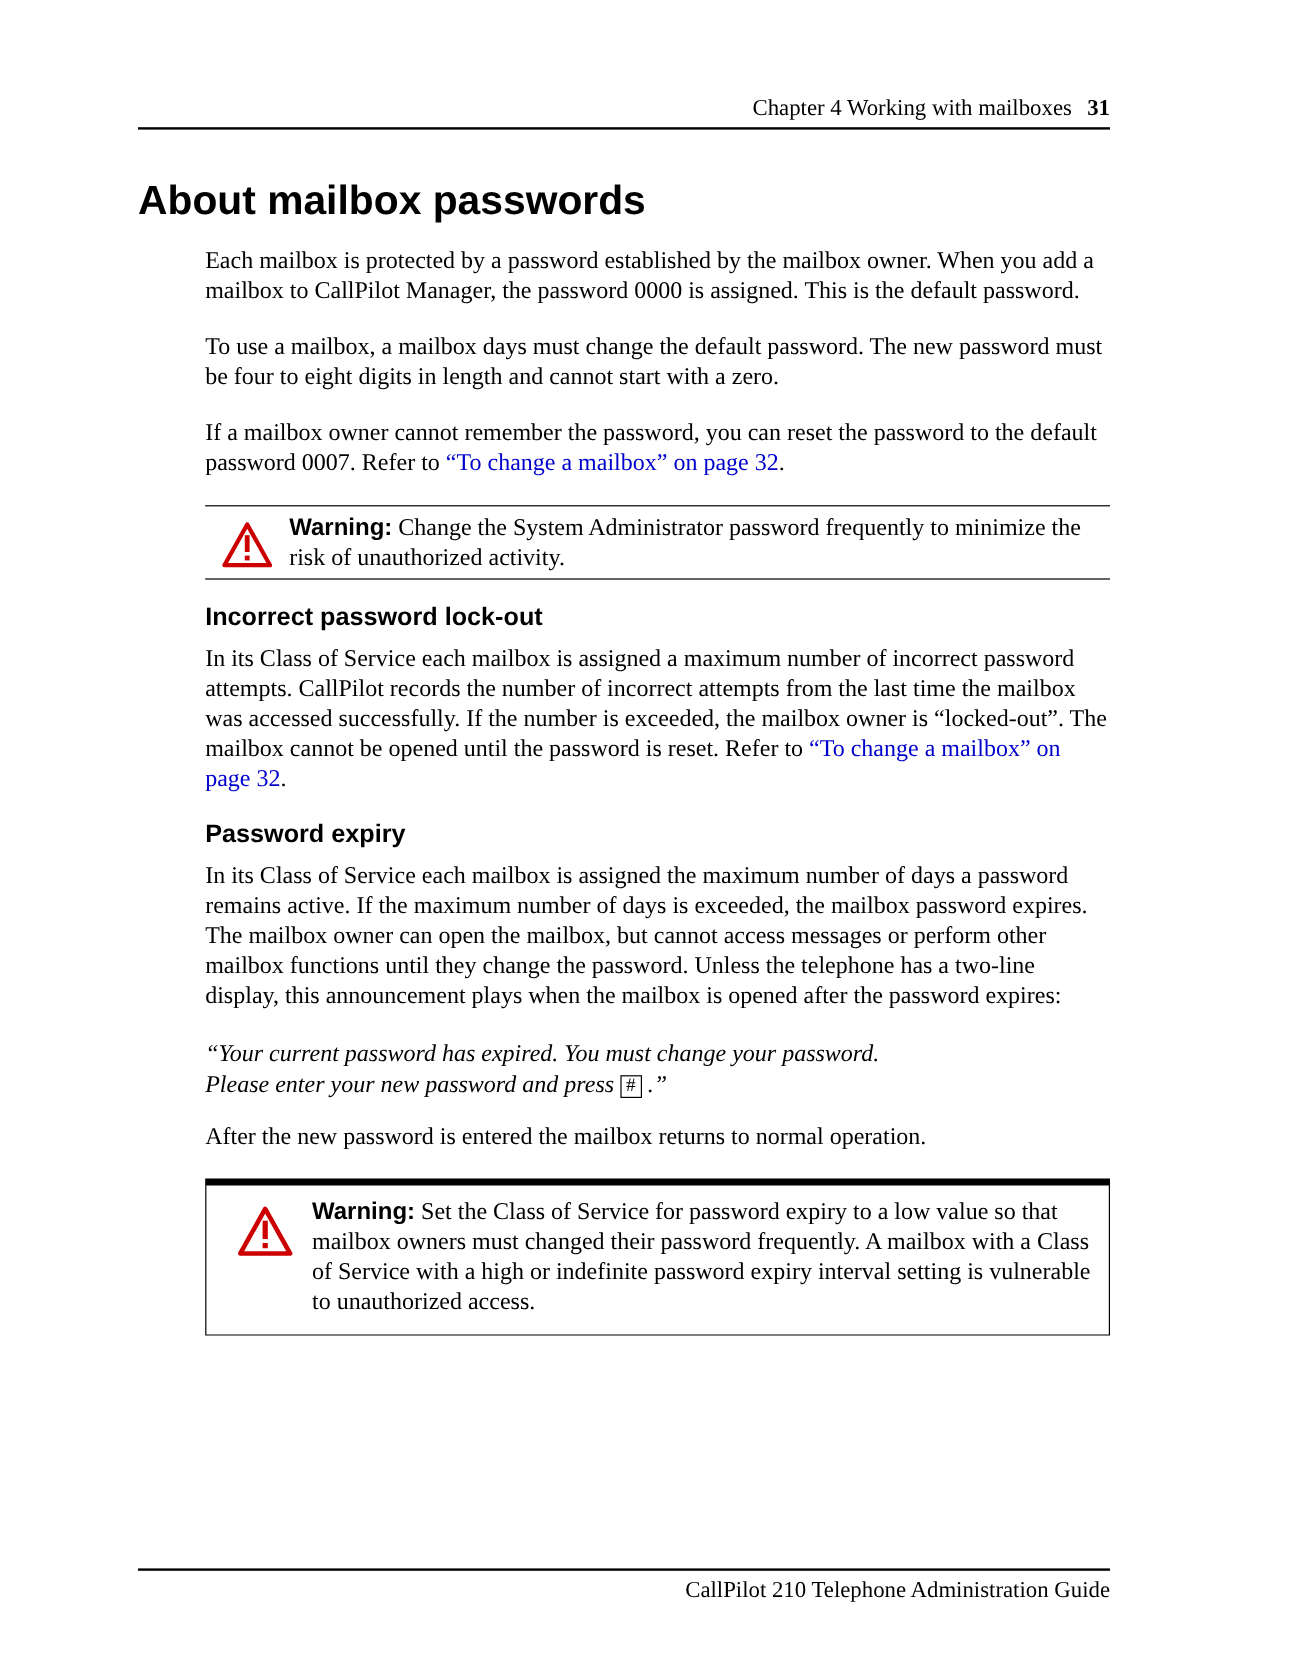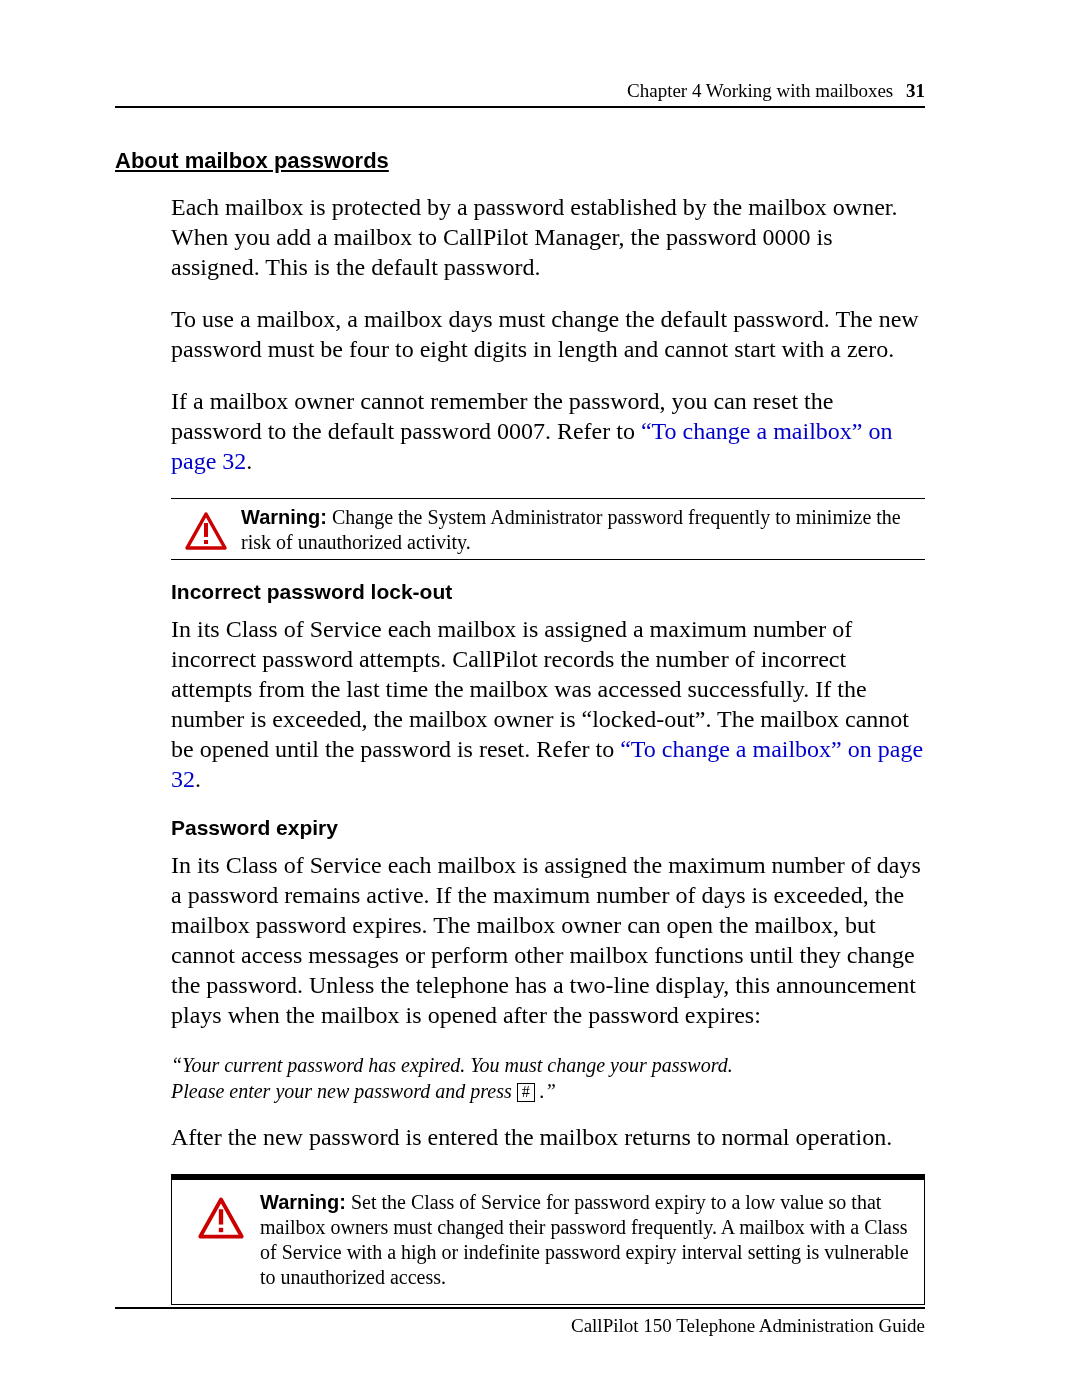--- a/index.html
+++ b/index.html
@@ -23,29 +23,28 @@
     font-size: 19px;
     margin-bottom: 40px;
   }
   .header-line .pageno {
     font-weight: bold;
     margin-left: 8px;
   }
   h1.title {
     font-family: Arial, Helvetica, sans-serif;
     font-weight: bold;
-    font-size: 22px;
+    font-size: 34px;
     margin: 0 0 18px 0;
-    text-decoration: underline;
   }
   .body-indent {
     margin-left: 56px;
   }
   p.body {
-    font-size: 24px;
+    font-size: 20px;
     line-height: 1.25;
     margin: 0 0 22px 0;
   }
   a.xref {
     color: #0000cc;
     text-decoration: none;
   }
   .warning-rule {
     border: none;
     border-top: 1px solid #000;
@@ -177,16 +176,16 @@
         </svg>
       </div>
       <div class="warning-text">
         <span class="warning-label">Warning:</span><span> Set the Class of Service for password expiry to a low value so that mailbox owners must changed their password frequently. A mailbox with a Class of Service with a high or indefinite password expiry interval setting is vulnerable to unauthorized access.</span>
       </div>
     </div>
 
   </div>
 
   <div class="footer">
-    <span>CallPilot 150 Telephone Administration Guide</span>
+    <span>CallPilot 210 Telephone Administration Guide</span>
   </div>
 
 </div>
 
 </body></html>

